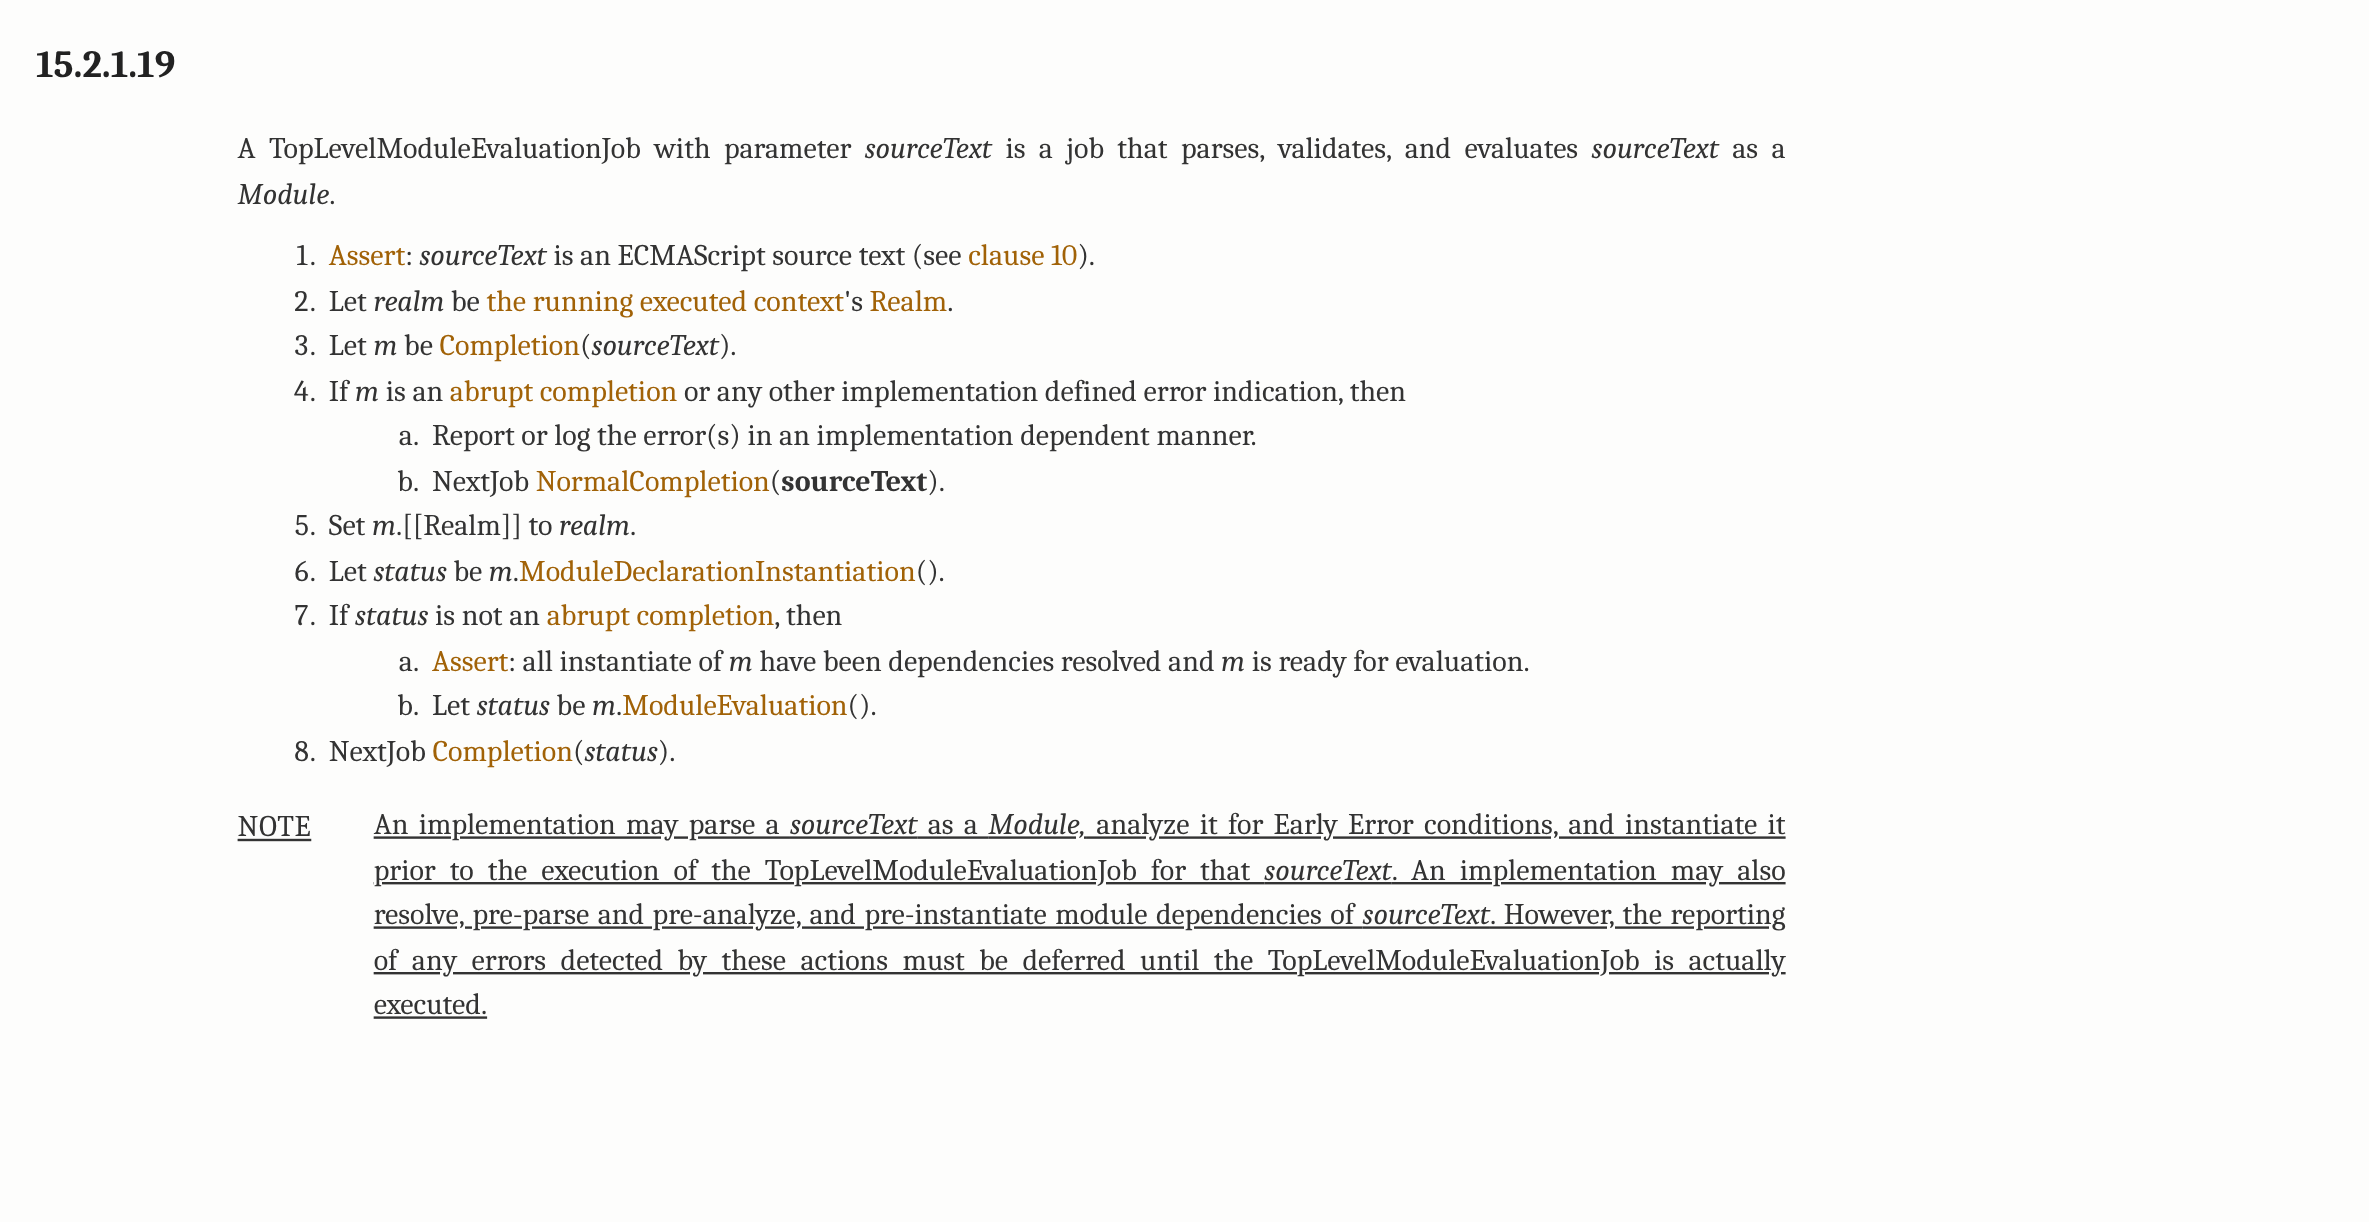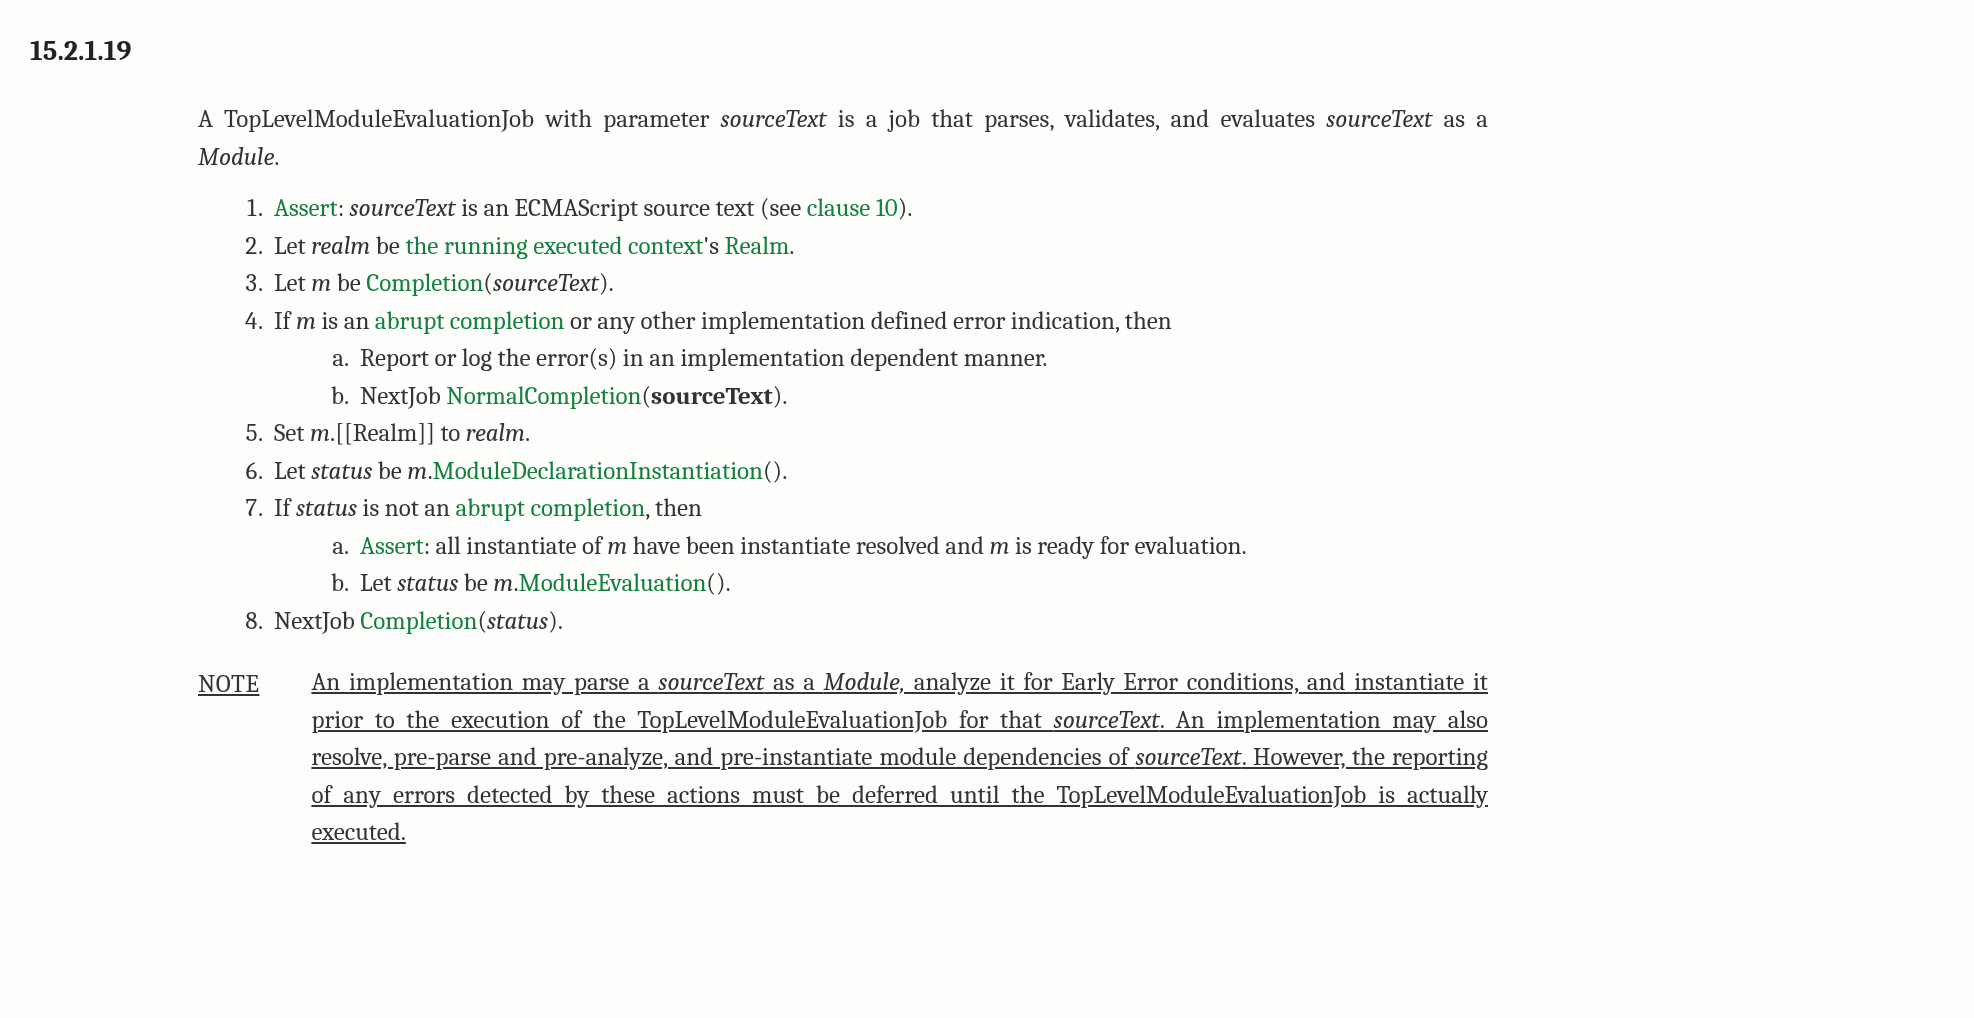--- a/index.html
+++ b/index.html
@@ -10,21 +10,21 @@
   body {
     font-family: "Cambria", "Georgia", "Times New Roman", serif;
     color: #333;
     font-size: 25px;
     line-height: 1.5;
     padding: 30px 50px 60px 30px;
   }
   .section-heading {
     font-weight: 700;
     color: #222;
-    font-size: 28px;
+    font-size: 32px;
     margin-bottom: 28px;
     display: flex;
     gap: 18px;
   }
   .section-number { white-space: nowrap; }
   .content {
     margin-left: 168px;
     max-width: 1290px;
   }
   .intro {
@@ -40,21 +40,21 @@
     padding-left: 6px;
     margin: 0;
   }
   ol.sub {
     list-style: lower-alpha;
     padding-left: 80px;
     margin: 0;
   }
   ol.sub > li { padding-left: 6px; }
   a.xref {
-    color: #15803d;
+    color: #a16207;
     text-decoration: none;
     cursor: pointer;
   }
   .var { font-style: italic; }
   .bold { font-weight: 700; }
   .note-block {
     display: flex;
     gap: 52px;
     margin-top: 6px;
     text-decoration: underline;
@@ -103,21 +103,21 @@
     <li>
       <span>Set </span><span class="var">m</span><span>.[[Realm]] to </span><span class="var">realm</span><span>.</span>
     </li>
     <li>
       <span>Let </span><span class="var">status</span><span> be </span><span class="var">m</span><span>.</span><a class="xref">ModuleDeclarationInstantiation</a><span>().</span>
     </li>
     <li>
       <span>If </span><span class="var">status</span><span> is not an </span><a class="xref">abrupt completion</a><span>, then</span>
       <ol class="sub">
         <li>
-          <a class="xref">Assert</a><span>: all instantiate of </span><span class="var">m</span><span> have been instantiate resolved and </span><span class="var">m</span><span> is ready for evaluation.</span>
+          <a class="xref">Assert</a><span>: all instantiate of </span><span class="var">m</span><span> have been dependencies resolved and </span><span class="var">m</span><span> is ready for evaluation.</span>
         </li>
         <li>
           <span>Let </span><span class="var">status</span><span> be </span><span class="var">m</span><span>.</span><a class="xref">ModuleEvaluation</a><span>().</span>
         </li>
       </ol>
     </li>
     <li>
       <span>NextJob </span><a class="xref">Completion</a><span>(</span><span class="var">status</span><span>).</span>
     </li>
   </ol>

